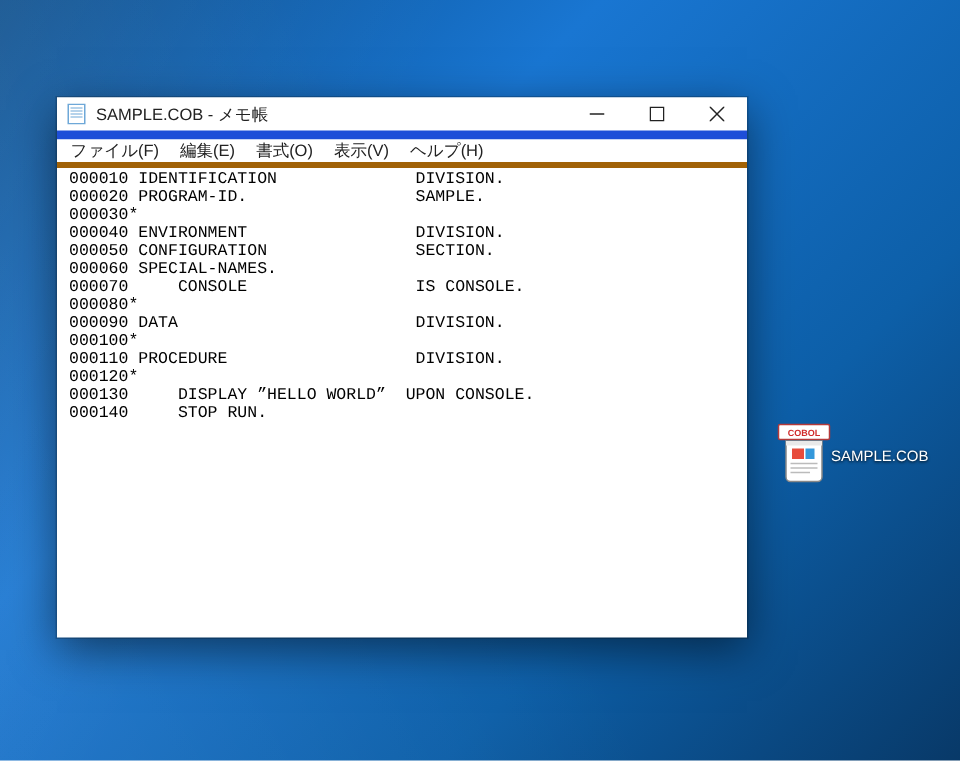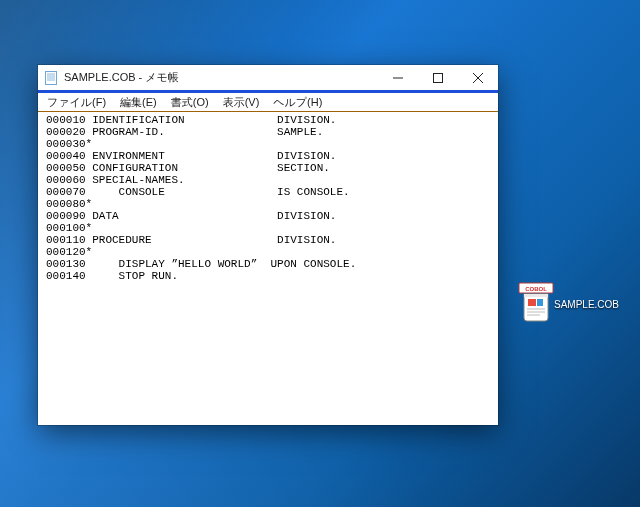--- a/index.html
+++ b/index.html
@@ -19,31 +19,31 @@
   }
   .window {
     position: absolute; left: 38px; top: 65px;
     width: 460px; height: 360px;
     background: #fff;
     box-shadow: 0 8px 28px rgba(0,0,0,0.5), 0 0 0 1px rgba(0,0,0,0.18);
     display: flex; flex-direction: column;
   }
   .titlebar {
     height: 28px; display:flex; align-items:center;
-    padding-left:6px; background:#fff; border-bottom:3px solid #1d4ed8;
+    padding-left:6px; background:#fff; border-bottom:6px solid #1d4ed8;
   }
   .titlebar-icon { width:14px; height:14px; margin-right:6px; flex:0 0 auto; }
   .titlebar-icon svg { display:block; }
   .titlebar-title { font-size:11px; color:#222; flex:1 1 auto; white-space:nowrap; }
   .win-controls { display:flex; height:100%; }
   .win-btn { width:40px; display:flex; align-items:center; justify-content:center; }
   .win-btn svg { display:block; }
   .menubar {
     height:19px; display:flex; align-items:center;
-    padding:0 2px; background:#fff; border-bottom:1px solid #a16207;
+    padding:0 2px; background:#fff; border-bottom:4px solid #a16207;
     font-size:11px; color:#222;
   }
   .menu-item { padding:1px 7px; }
   .content {
     flex:1 1 auto; padding:2px 26px 8px 8px;
     font-family:"MS Gothic","Courier New",monospace;
     font-size:11px; line-height:12px; color:#000;
     white-space:pre; overflow:hidden;
   }
   .desktop-icon {

